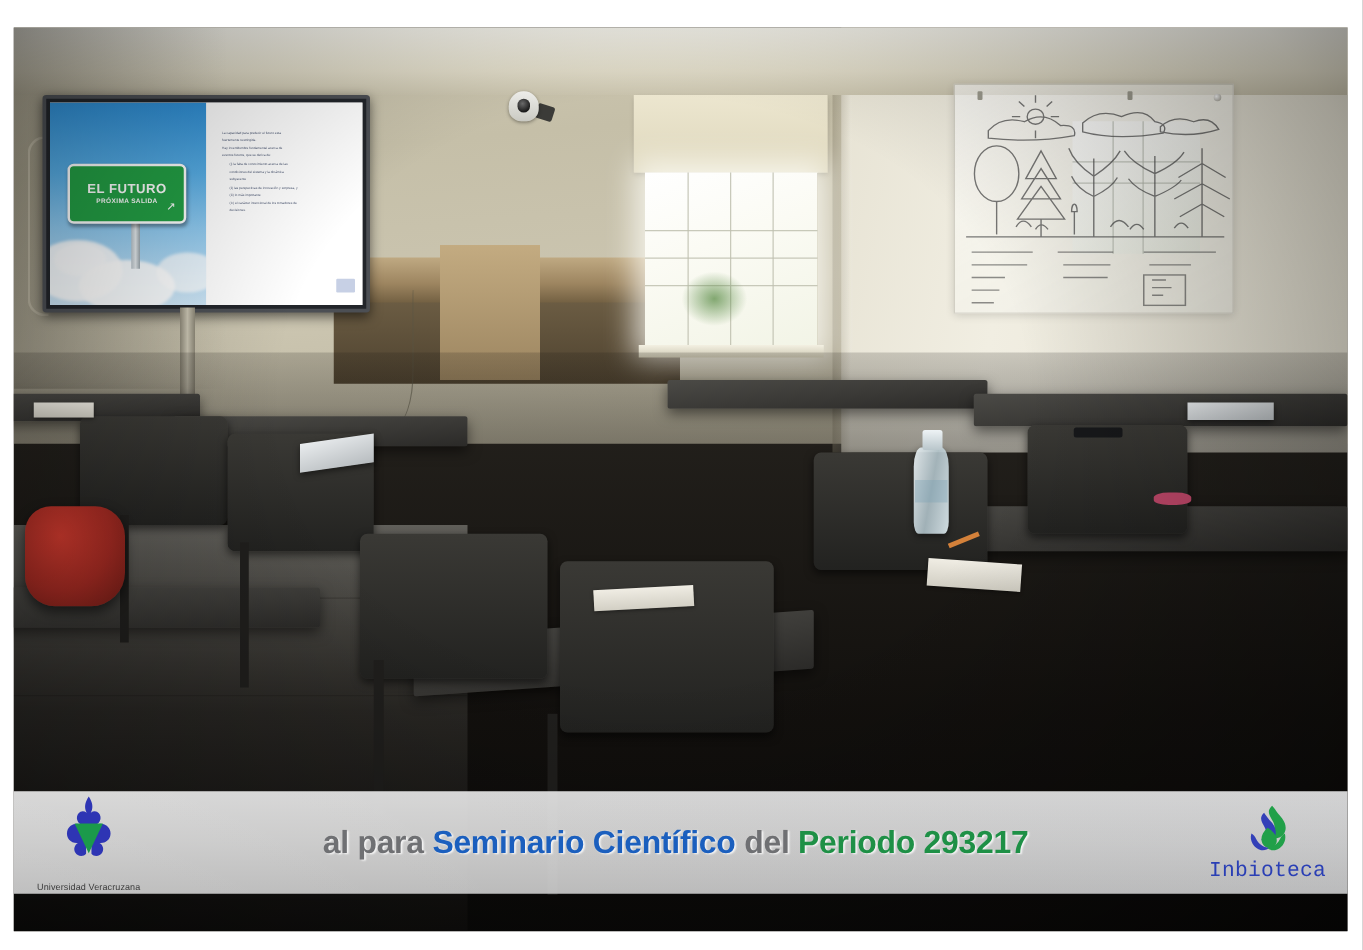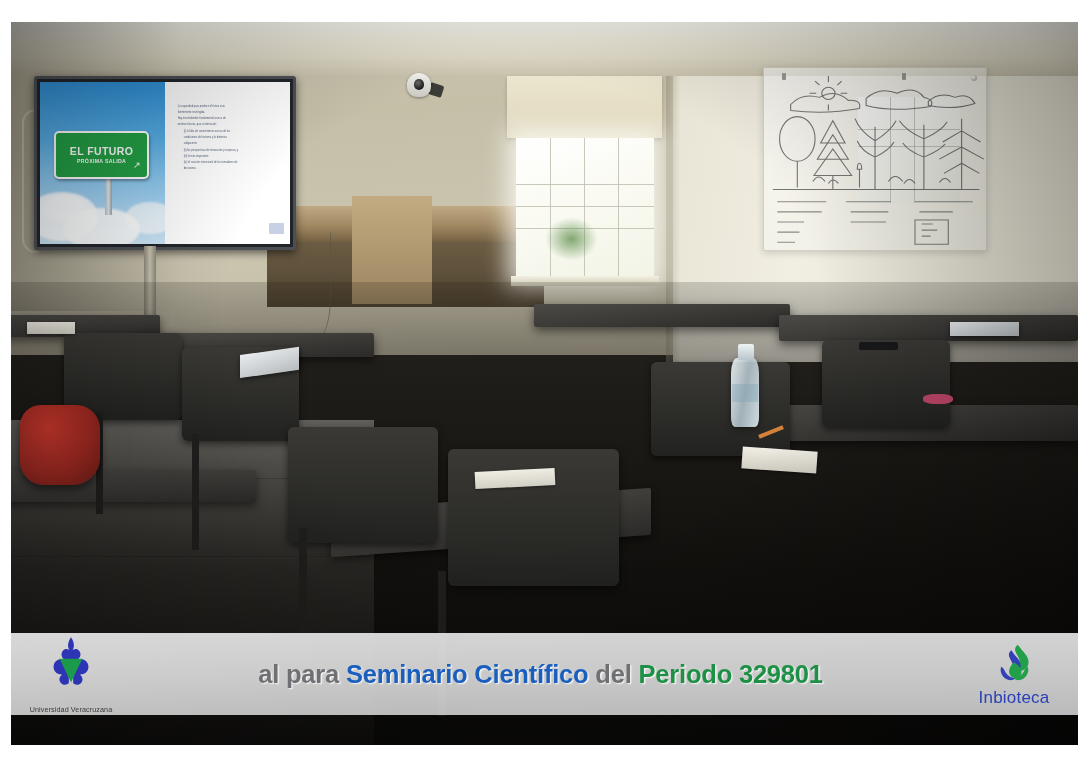--- a/index.html
+++ b/index.html
@@ -390,21 +390,21 @@
   .logo-right {
     position: relative; z-index: 2;
     width: 128px; height: 82px;
     display: flex; flex-direction: column;
     align-items: center; justify-content: center;
     flex: none;
   }
   .ib-mark { width: 48px; height: 46px; }
   .ib-text {
     font-size: 17px; color: #2a3fb5; letter-spacing: .2px;
-    margin-top: 1px; font-family: Liberation Sans, sans-serif;
+    margin-top: 1px; font-family: Liberation Mono, monospace;
   }
 </style>
 </head>
 <body>
 
 <div id="stage">
 
   <div id="photo">
 
     <div class="wall-main"></div>
@@ -663,21 +663,21 @@
           <path d="M50 4 c-6 9 -7 17 -3 24 c-4 -3 -9 -3 -12 1 c-5 6 -2 14 4 17 c-9 -4 -19 1 -21 10 c-2 10 6 18 16 17 c-5 3 -7 9 -4 14 c3 6 12 7 16 2 l0 -14 l8 0 l0 14 c4 5 13 4 16 -2 c3 -5 1 -11 -4 -14 c10 1 18 -7 16 -17 c-2 -9 -12 -14 -21 -10 c6 -3 9 -11 4 -17 c-3 -4 -8 -4 -12 -1 c4 -7 3 -15 -3 -24 z"></path>
         </g>
         <path d="M29 44 l42 0 l-21 44 z" fill="#1b9a4b"></path>
         <path d="M36 50 l28 0 l-14 29 z" fill="#ffffff" opacity=".0"></path>
       </svg>
       <div class="uv-text">Universidad Veracruzana</div>
     </div>
 
     <div class="cap-text">
       <div class="cap-line l2">
-        <span class="t-gray">al para</span><span class="t-gray">&nbsp;</span><span class="t-blue">Seminario Científico</span><span class="t-gray">&nbsp;</span><span class="t-gray">del</span><span class="t-gray">&nbsp;</span><span class="t-green">Periodo 329801</span>
+        <span class="t-gray">al para</span><span class="t-gray">&nbsp;</span><span class="t-blue">Seminario Científico</span><span class="t-gray">&nbsp;</span><span class="t-gray">del</span><span class="t-gray">&nbsp;</span><span class="t-green">Periodo 293217</span>
       </div>
     </div>
 
     <div class="logo-right">
       <svg class="ib-mark" viewBox="0 0 100 100">
         <path d="M58 8 c-12 10 -2 20 2 28 c5 10 1 20 -8 24 c10 10 26 3 29 -9 c3 -13 -6 -22 -12 -29 c-5 -6 -7 -10 -11 -14 z" fill="#21a049"></path>
         <path d="M44 20 c-10 9 -3 18 1 25 c5 9 2 18 -6 22 c9 8 23 2 25 -9 c2 -12 -5 -20 -11 -26 c-4 -5 -6 -8 -9 -12 z" fill="#3340b8"></path>
         <path d="M50 46 c-9 8 -13 18 -9 27 c4 9 16 11 22 4 c6 -7 3 -19 -5 -25 c-3 -3 -6 -5 -8 -6 z" fill="#21a049"></path>
         <path d="M22 56 c-4 12 4 26 17 29 c6 1 11 -1 14 -4 c-10 -1 -19 -7 -23 -16 c-2 -4 -4 -7 -8 -9 z" fill="#3340b8"></path>
         <path d="M80 56 c4 12 -4 26 -17 29 c-6 1 -11 -1 -14 -4 c10 -1 19 -7 23 -16 c2 -4 4 -7 8 -9 z" fill="#21a049"></path>

